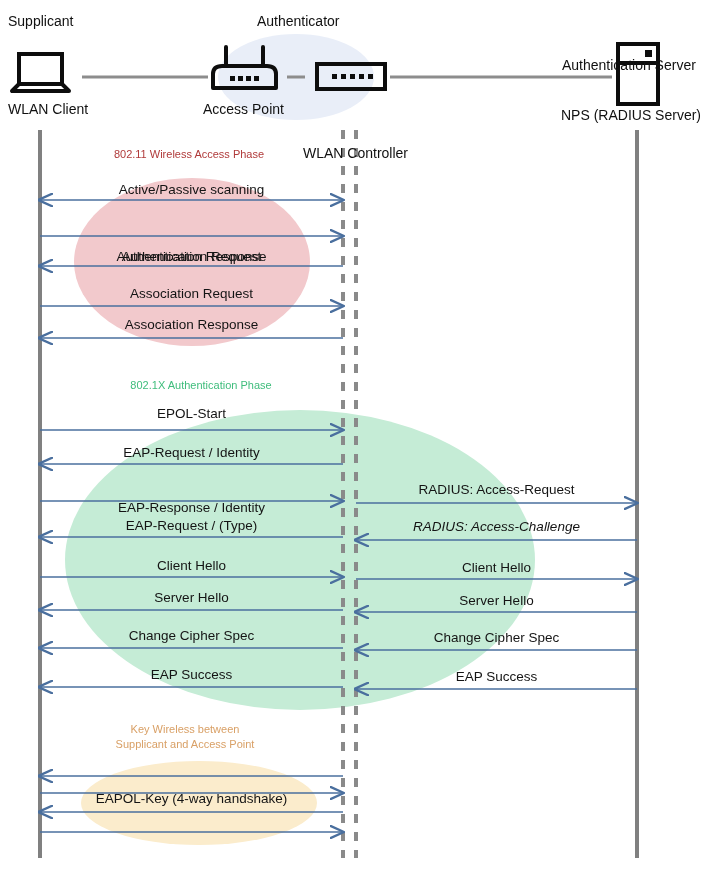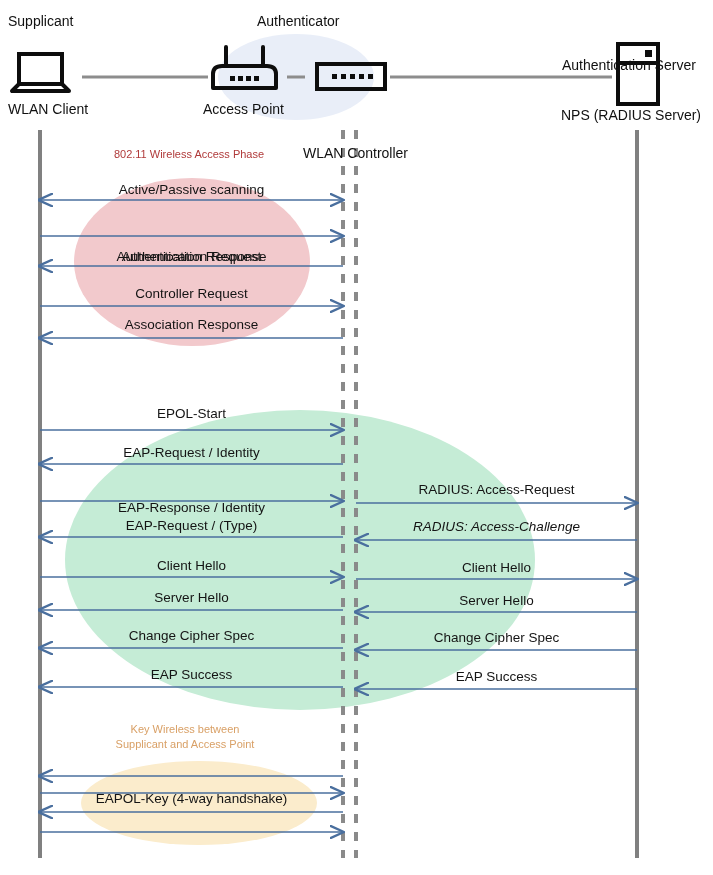--- a/index.html
+++ b/index.html
@@ -131,30 +131,31 @@
   <div class="hdr" style="left:8px;top:13px;">Supplicant</div>
   <div class="hdr" style="left:257px;top:13px;">Authenticator</div>
   <div class="hdr" style="left:562px;top:13px;margin-top:44px;">Authentication Server</div>
 
   <div class="hdr" style="left:8px;top:101px;">WLAN Client</div>
   <div class="hdr" style="left:203px;top:101px;">Access Point</div>
   <div class="hdr" style="left:303px;top:101px;margin-top:44px;">WLAN Controller</div>
   <div class="hdr" style="left:561px;top:107px;">NPS (RADIUS Server)</div>
 
   <div class="phase" style="left:189px;top:147px;transform:translateX(-50%);color:#b03a3a;">802.11 Wireless Access Phase</div>
+  <div class="phase" style="left:201px;top:378px;transform:translateX(-50%);color:#3fbd7c;">802.1X Authentication Phase</div>
   <div class="phase" style="left:185px;top:722px;transform:translateX(-50%);color:#d9a066;">
     <div>Key Wireless between</div>
     <div>Supplicant and Access Point</div>
   </div>
 
   <div id="msgs-left">
       <div class="msg" style="left: 191.5px; top: 182px;">Active/Passive scanning</div>
       <div class="msg" style="left: 191.5px; top: 249px;">Authentication Request</div>
       <div class="msg" style="left: 191.5px; top: 249px;">Authentication Response</div>
-      <div class="msg" style="left: 191.5px; top: 286px;">Controller Request</div>
+      <div class="msg" style="left: 191.5px; top: 286px;">Association Request</div>
       <div class="msg" style="left: 191.5px; top: 317px;">Association Response</div>
       <div class="msg" style="left: 191.5px; top: 406px;">EPOL-Start</div>
       <div class="msg" style="left: 191.5px; top: 445px;">EAP-Request / Identity</div>
       <div class="msg" style="left: 191.5px; top: 500px;">EAP-Response / Identity</div>
       <div class="msg" style="left: 191.5px; top: 518px;">EAP-Request / (Type)</div>
       <div class="msg" style="left: 191.5px; top: 558px;">Client Hello</div>
       <div class="msg" style="left: 191.5px; top: 590px;">Server Hello</div>
       <div class="msg" style="left: 191.5px; top: 628px;">Change Cipher Spec</div>
       <div class="msg" style="left: 191.5px; top: 667px;">EAP Success</div>
       <div class="msg" style="left: 191.5px; top: 791px;">EAPOL-Key (4-way handshake)</div>

